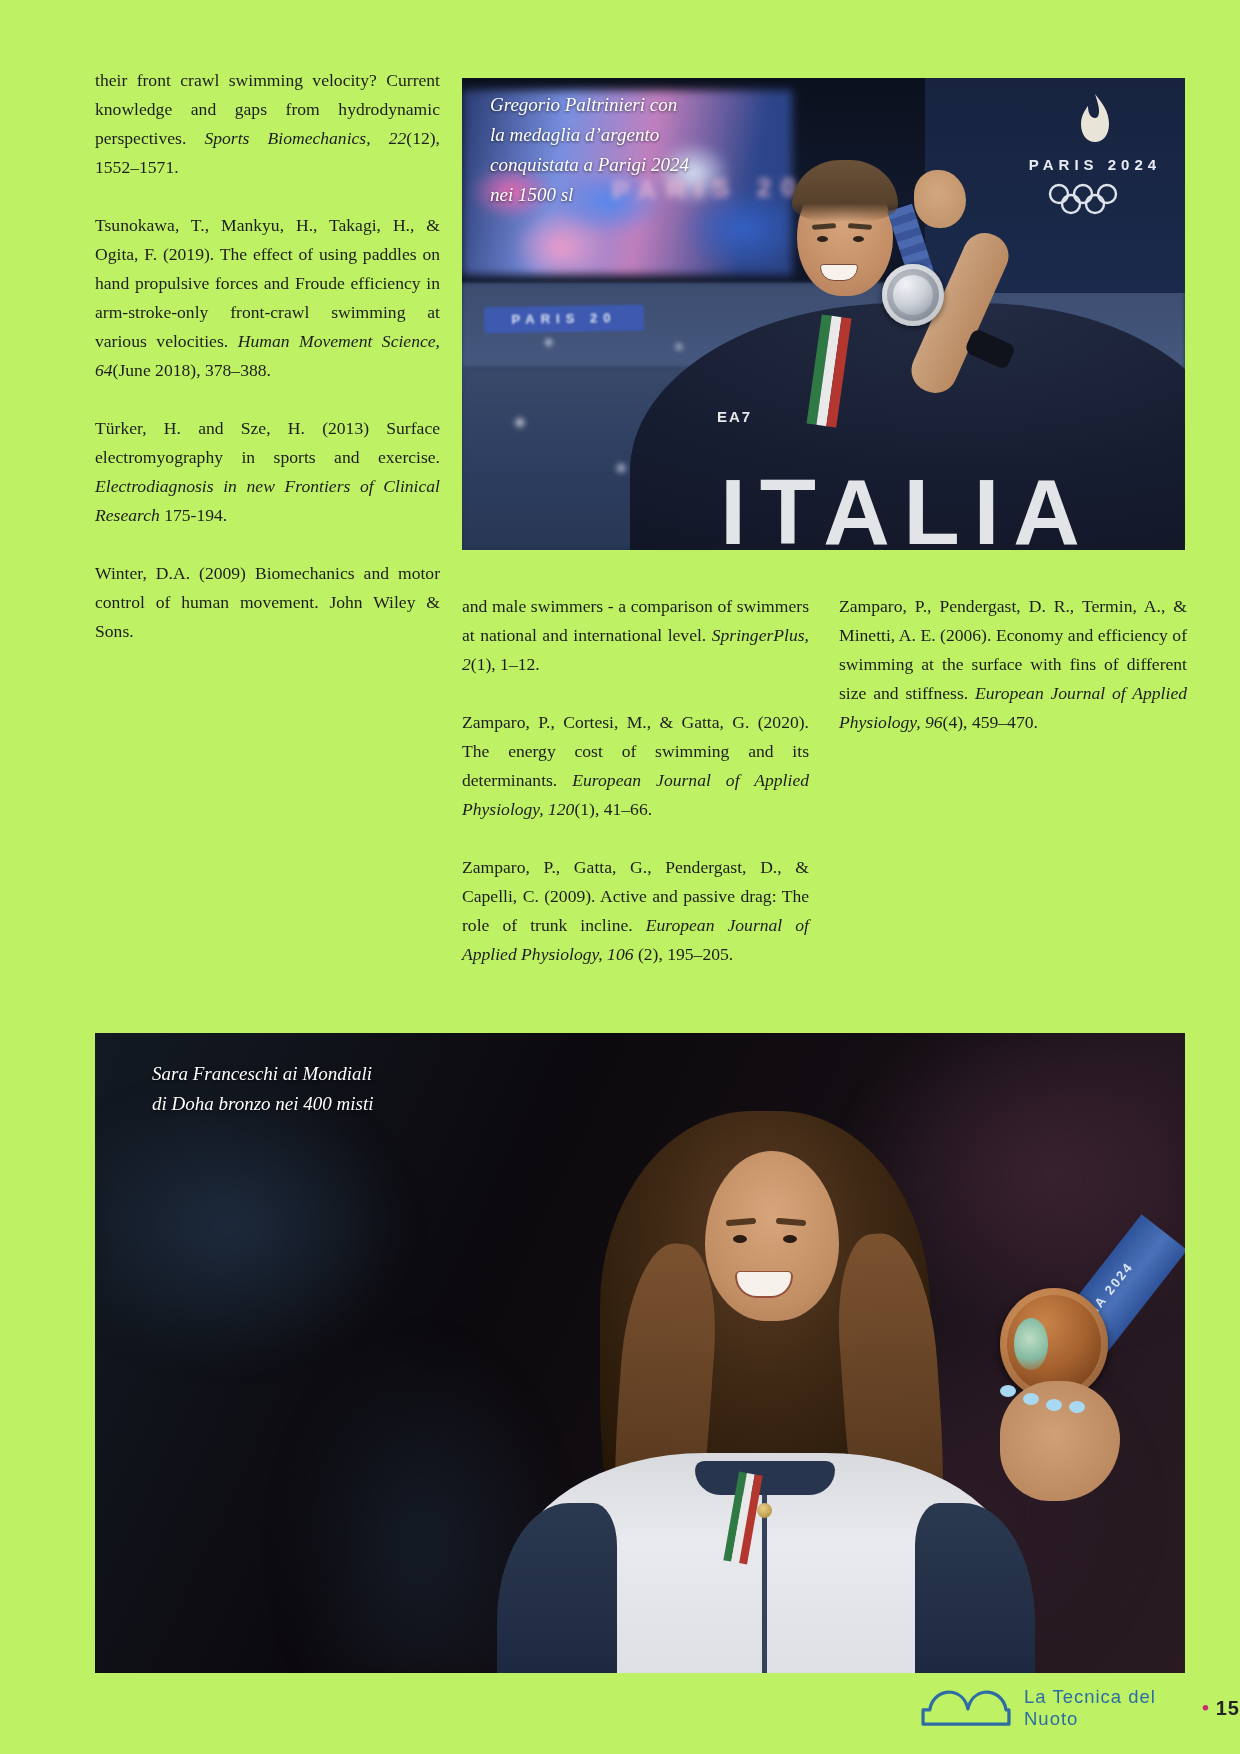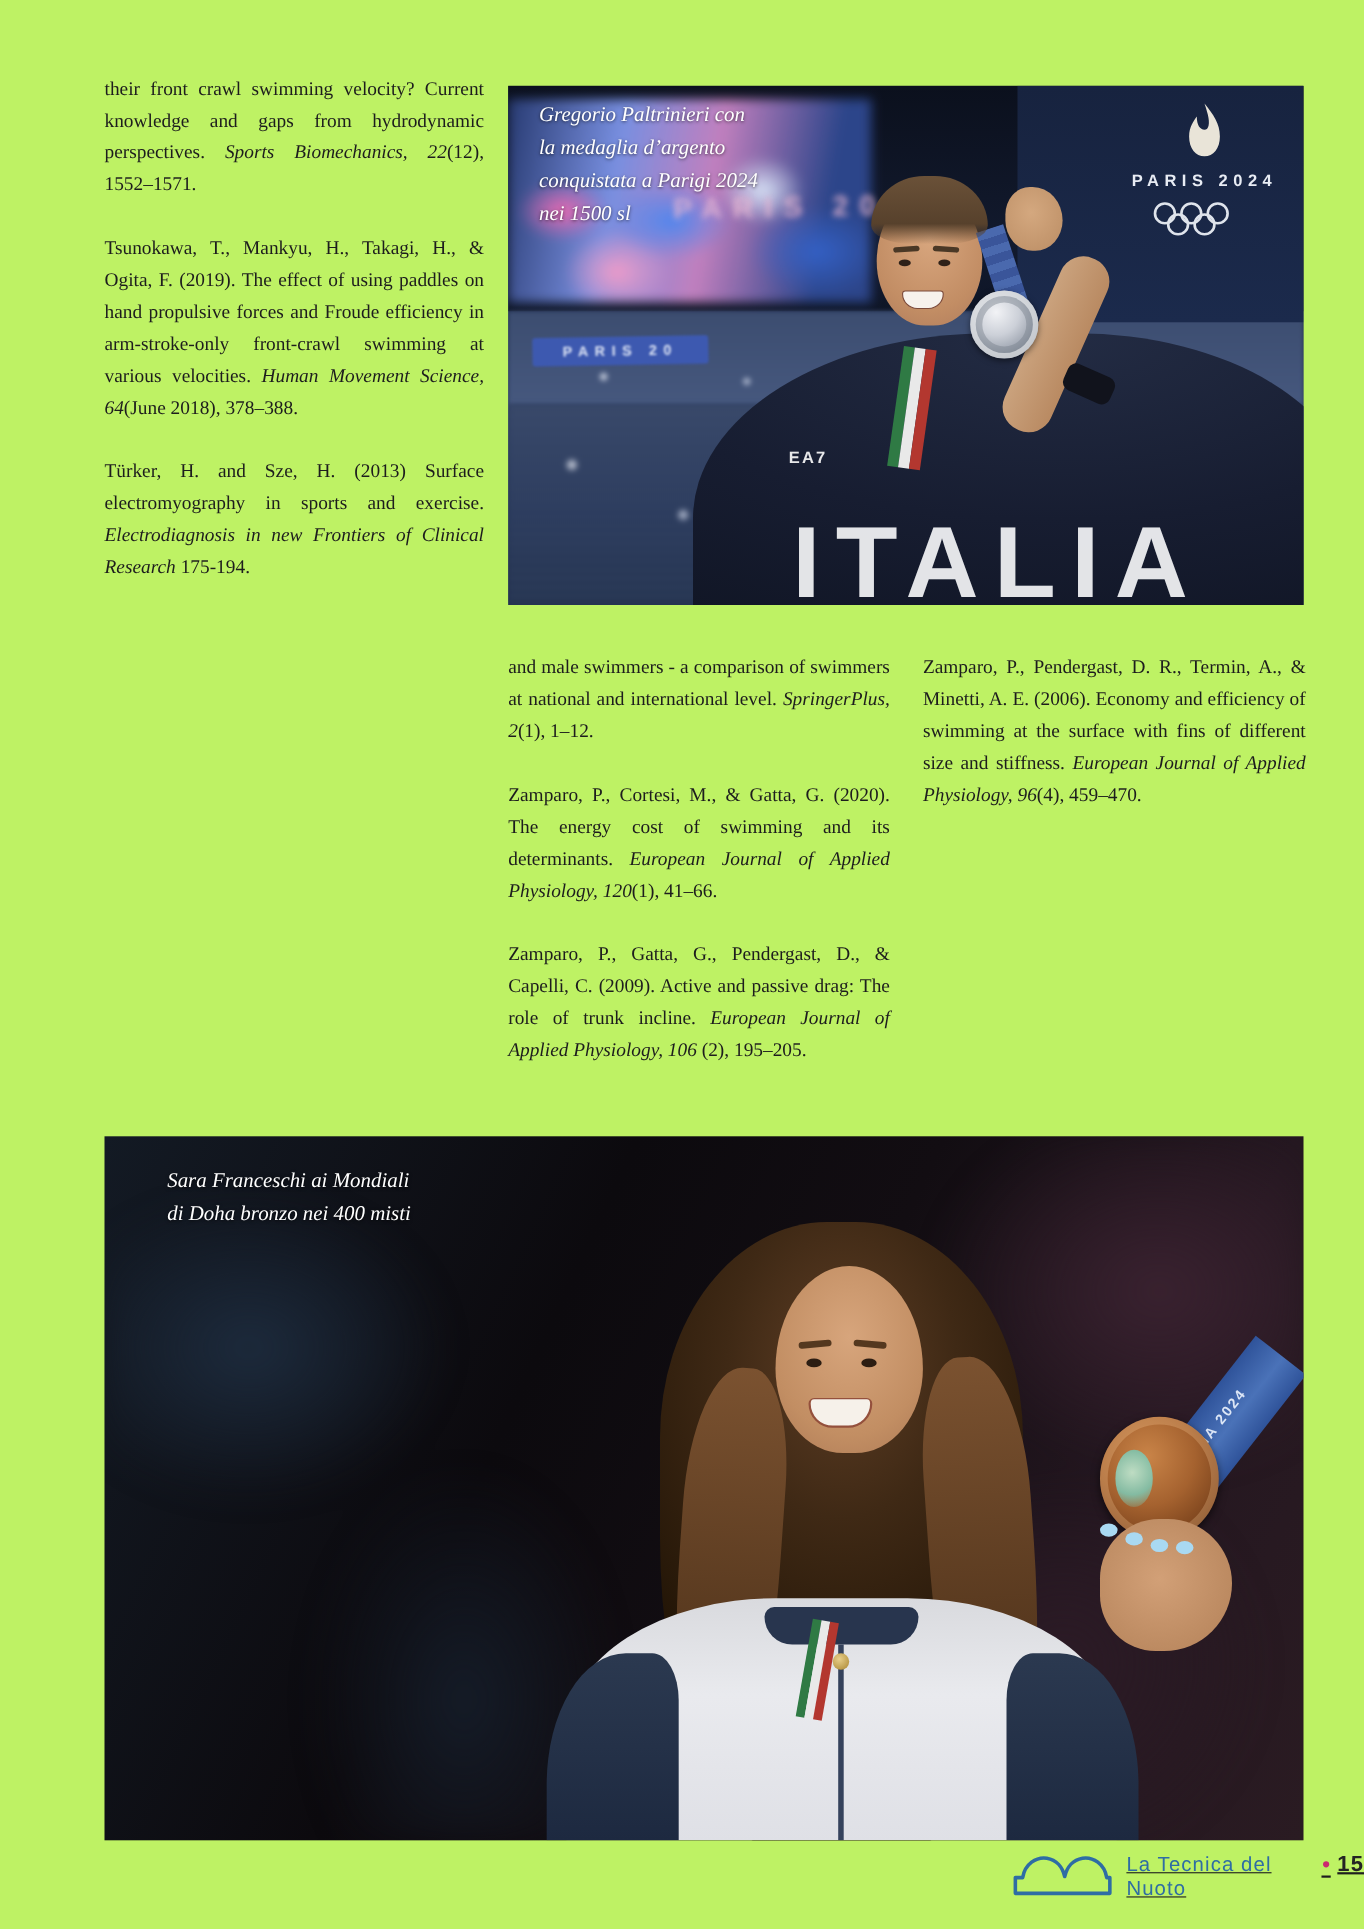--- a/index.html
+++ b/index.html
@@ -136,35 +136,36 @@
      background:radial-gradient(80% 80% at 40% 32%,#c98448 0%,#a5622f 50%,#7c441d 85%,#633414 100%);
      box-shadow:inset 0 0 0 7px rgba(255,210,160,.25), 0 3px 8px rgba(0,0,0,.6);}
   .pb-medal::before{content:"";position:absolute;left:14px;top:30px;width:34px;height:52px;border-radius:50%;
      background:radial-gradient(circle at 45% 40%,#bfe8d2 0%,#7fc4ae 55%,rgba(127,196,174,0) 100%);opacity:.9;}
   .pb-hand{position:absolute;left:905px;top:348px;width:120px;height:120px;z-index:8;
      background:radial-gradient(85% 85% at 45% 45%,#d2a077,#b07e55);border-radius:48% 52% 55% 45%;}
   .pb-nail{position:absolute;width:16px;height:12px;background:#a9d9f2;border-radius:50%;z-index:9;}
   .pb-nail.n1{left:905px;top:352px;} .pb-nail.n2{left:928px;top:360px;}
   .pb-nail.n3{left:951px;top:366px;} .pb-nail.n4{left:974px;top:368px;}
   
-  .footer{position:absolute;left:918px;top:1684px;height:48px;display:flex;z-index:5;text-decoration:underline;}
+  .footer{position:absolute;left:918px;top:1684px;height:48px;display:flex;align-items:center;z-index:5;}
   .wave-logo{flex:none;}
   .mag{font-family:"Liberation Sans",sans-serif;font-size:18.5px;color:#2e6da4;letter-spacing:1px;margin-left:10px;}
   .dot{color:#cb2a70;font-size:24px;margin:0 6px 0 8px;line-height:1;}
   .pnum{font-family:"Liberation Sans",sans-serif;font-weight:bold;font-size:20px;color:#242424;letter-spacing:1px;}
 </style>
 </head>
 <body>
 
 <div class="page">
 
   <div class="col col1">
       <p class="ref"><span>their front crawl swimming velocity? Current knowledge and gaps from hydrodynamic perspectives. </span><span class="it">Sports Biomechanics, 22</span><span>(12), 1552–1571.</span></p>
       <p class="ref"><span>Tsunokawa, T., Mankyu, H., Takagi, H., &amp; Ogita, F. (2019). The effect of using paddles on hand propulsive forces and Froude efficiency in arm-stroke-only front-crawl swimming at various velocities. </span><span class="it">Human Movement Science, 64</span><span>(June 2018), 378–388.</span></p>
       <p class="ref"><span>Türker, H. and Sze, H. (2013) Surface electromyography in sports and exercise. </span><span class="it">Electrodiagnosis in new Frontiers of Clinical Research</span><span> 175-194.</span></p>
+      <p class="ref"><span>Winter, D.A. (2009) Biomechanics and motor control of human movement. John Wiley &amp; Sons.</span></p>
     </div>
 
   <div class="photo photo-top">
     <div class="pt-screen"></div>
     <div class="pt-collage"></div>
     <div class="pt-screen-text">PARIS 2024</div>
     <div class="pt-logo-panel">
       <svg class="pt-flame" viewBox="0 0 44 56">
         <path d="M22 2 C30 12 36 20 36 32 C36 43 30 50 22 50 C14 50 8 43 8 32 C8 24 12 18 15 14 C15 22 18 26 22 26 C26 26 27 20 25 12 C24 8 23 5 22 2 Z" fill="#e9e4d8"></path>
       </svg>

